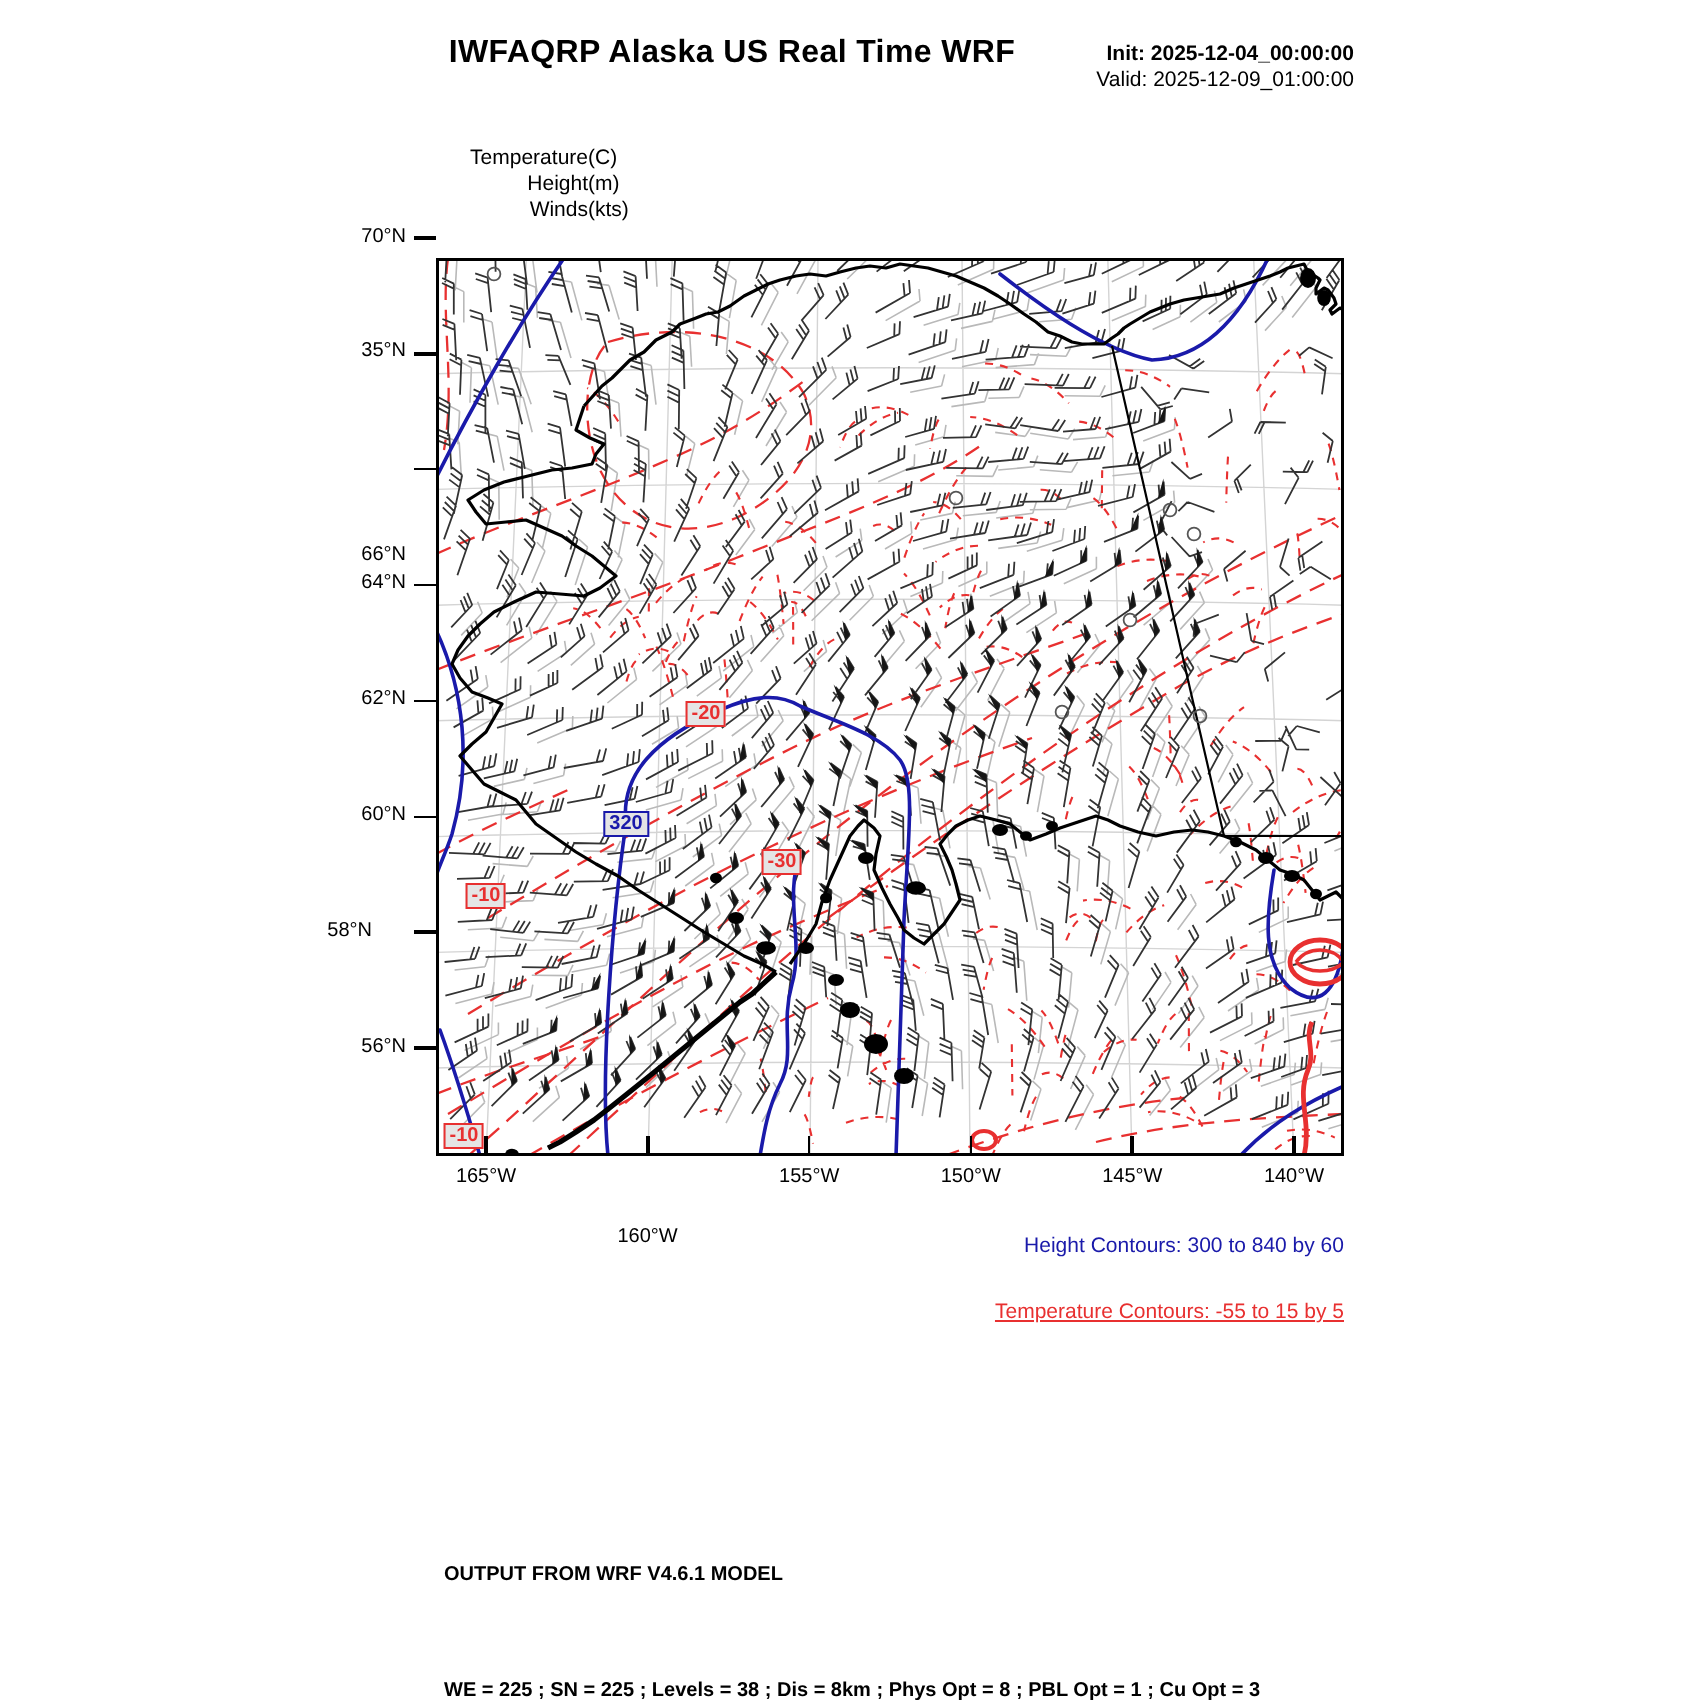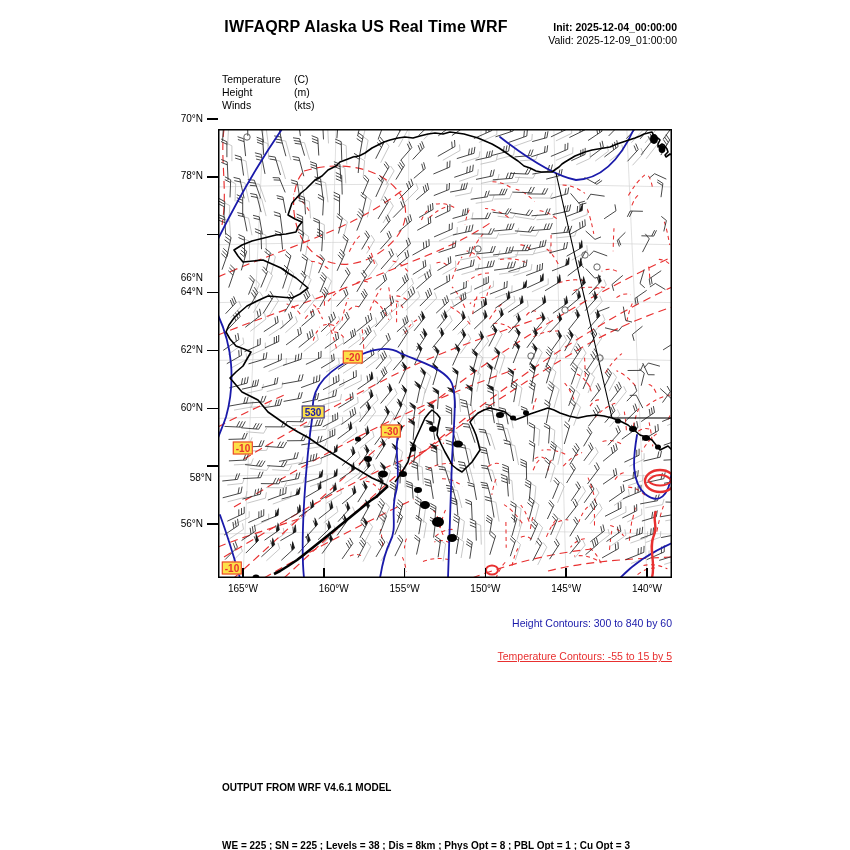--- a/index.html
+++ b/index.html
@@ -18,35 +18,35 @@
   }
   .abs{position:absolute;margin-top:10px;}
   .page-title{
     left:218px;top:8px;width:296px;text-align:center;
     font-size:16px;font-weight:bold;letter-spacing:0.2px;white-space:nowrap;
   }
   .run-times{right:173px;top:11px;text-align:right;font-size:10.5px;line-height:13px;}
   .run-times .init{font-weight:bold;}
   .params{left:222px;top:63px;font-size:10.5px;line-height:13px;}
   .params .row{display:flex;}
-  .params .pname{width:72px;}
+  .params .pname{width:72px;text-align:right;}
   .map-frame{
     left:218px;top:119px;width:454px;height:449px;
   }
   .map-frame svg{display:block;}
   .axis-tick{background:#000;position:absolute;}
   .axis-label{
     position:absolute;font-size:10px;color:#000;white-space:nowrap;
   }
   .axis-label.lat{text-align:right;}
   .axis-label.lon{text-align:center;}
   .contour-label{
     position:absolute;transform:translate(-50%,-50%);
     font-size:10px;font-weight:600;line-height:11px;
-    background:#fde047;padding:0 2px;border:1px solid;white-space:nowrap;
+    background:#e5e5e5;padding:0 2px;border:1px solid;white-space:nowrap;
   }
   .contour-label.temperature{color:var(--temperature-contour);border-color:var(--temperature-contour);}
   .contour-label.height{color:var(--height-contour);border-color:var(--height-contour);}
   .contour-legend{right:178px;text-align:right;font-size:10.5px;white-space:nowrap;}
   .contour-legend.height{top:607px;color:var(--height-contour);}
   .contour-legend.temp{top:640px;color:var(--temperature-contour);text-decoration:underline;}
   .footer{left:222px;font-size:10px;font-weight:bold;white-space:nowrap;}
   .footer.l1{top:772px;}
   .footer.l2{top:830px;}
 </style>
@@ -160,48 +160,48 @@
         <circle cx="379" cy="138" r="3.2"></circle>
         <circle cx="382" cy="229" r="3.2"></circle>
         <circle cx="29" cy="8" r="3.2"></circle>
         <circle cx="347" cy="181" r="3.2"></circle>
         <circle cx="260" cy="120" r="3.2"></circle>
       </g>
     <rect x="0.75" y="0.75" width="452.5" height="447.5" fill="none" stroke="var(--frame)" stroke-width="1.5"></rect>
   </svg>
   <div id="map-labels">
       <div class="contour-label temperature" style="left: 135px; top: 228px;">-20</div>
-      <div class="contour-label height" style="left: 95px; top: 283px;">530</div>
+      <div class="contour-label height" style="left: 95px; top: 283px;">320</div>
       <div class="contour-label temperature" style="left: 25px; top: 319px;">-10</div>
       <div class="contour-label temperature" style="left: 173px; top: 302px; text-align: center;">-30</div>
       <div class="contour-label temperature" style="left: 14px; top: 439px;">-10</div>
     </div>
 </div>
 
 <div id="axes">
     <div class="axis-tick" style="left: 207px; top: 118.25px; width: 11px; height: 1.5px;"></div>
     <div class="axis-label lat" style="left: 163px; top: 112.5px; width: 40px;">70°N</div>
     <div class="axis-tick" style="left: 207px; top: 176.11px; width: 11px; height: 1.5px;"></div>
-    <div class="axis-label lat" style="left: 163px; top: 170.36px; width: 40px;">78°N</div>
+    <div class="axis-label lat" style="left: 163px; top: 170.36px; width: 40px;">35°N</div>
     <div class="axis-tick" style="left: 207px; top: 233.97px; width: 11px; height: 1.5px;"></div>
     <div class="axis-label lat" style="left: 163px; top: 228.22px; width: 40px; margin-top: 44px;">66°N</div>
     <div class="axis-tick" style="left: 207px; top: 291.83px; width: 11px; height: 1.5px;"></div>
     <div class="axis-label lat" style="left: 163px; top: 286.08px; width: 40px;">64°N</div>
     <div class="axis-tick" style="left: 207px; top: 349.69px; width: 11px; height: 1.5px;"></div>
     <div class="axis-label lat" style="left: 163px; top: 343.94px; width: 40px;">62°N</div>
     <div class="axis-tick" style="left: 207px; top: 407.55px; width: 11px; height: 1.5px;"></div>
     <div class="axis-label lat" style="left: 163px; top: 401.8px; width: 40px;">60°N</div>
     <div class="axis-tick" style="left: 207px; top: 465.41px; width: 11px; height: 1.5px;"></div>
-    <div class="axis-label lat" style="left: 172px; top: 459.66px; width: 40px; margin-top: 12px;">58°N</div>
+    <div class="axis-label lat" style="left: 146px; top: 459.66px; width: 40px;">58°N</div>
     <div class="axis-tick" style="left: 207px; top: 523.27px; width: 11px; height: 1.5px;"></div>
     <div class="axis-label lat" style="left: 163px; top: 517.52px; width: 40px;">56°N</div>
     <div class="axis-tick" style="left: 242.25px; top: 568px; width: 1.5px; height: 10px;"></div>
     <div class="axis-label lon" style="left: 218px; top: 583px; width: 50px;">165°W</div>
     <div class="axis-tick" style="left: 323.05px; top: 568px; width: 1.5px; height: 10px;"></div>
-    <div class="axis-label lon" style="left: 298.8px; top: 583px; width: 50px; text-align: right;">160°W</div>
+    <div class="axis-label lon" style="left: 298.8px; top: 613px; width: 50px;">160°W</div>
     <div class="axis-tick" style="left: 403.85px; top: 568px; width: 1.5px; height: 10px;"></div>
     <div class="axis-label lon" style="left: 379.6px; top: 583px; width: 50px;">155°W</div>
     <div class="axis-tick" style="left: 484.65px; top: 568px; width: 1.5px; height: 10px;"></div>
     <div class="axis-label lon" style="left: 460.4px; top: 583px; width: 50px;">150°W</div>
     <div class="axis-tick" style="left: 565.45px; top: 568px; width: 1.5px; height: 10px;"></div>
     <div class="axis-label lon" style="left: 541.2px; top: 583px; width: 50px;">145°W</div>
     <div class="axis-tick" style="left: 646.25px; top: 568px; width: 1.5px; height: 10px;"></div>
     <div class="axis-label lon" style="left: 622px; top: 583px; width: 50px;">140°W</div>
   </div>
 

